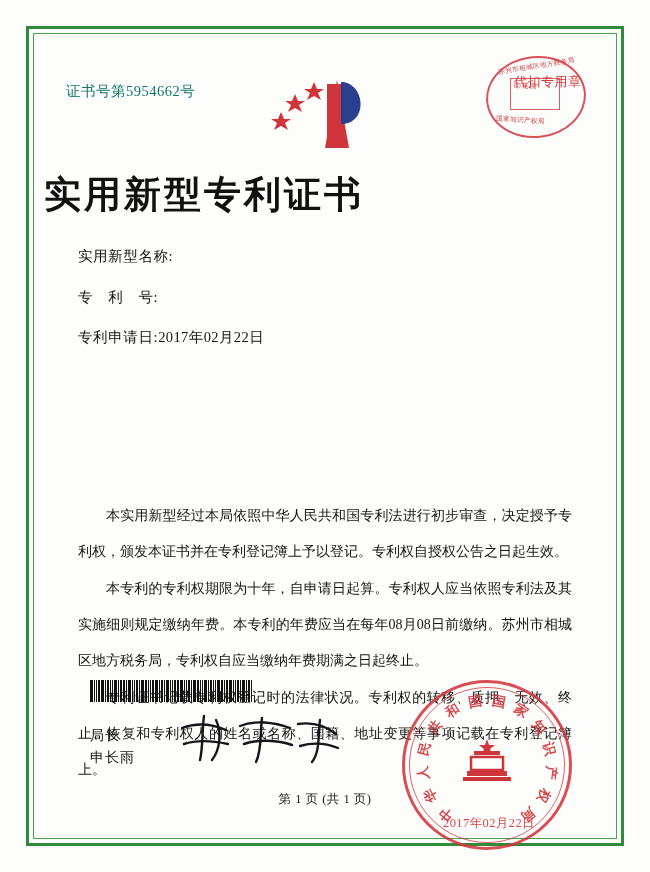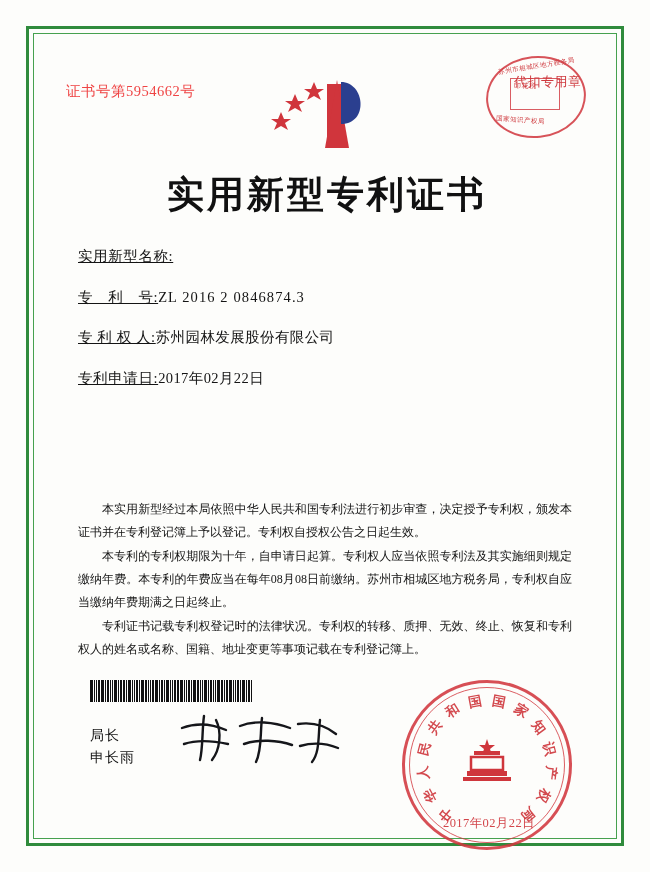--- a/index.html
+++ b/index.html
@@ -46,21 +46,21 @@
     right: 40px;
     bottom: 40px;
   }
 
   
   .cert-number {
     position: absolute;
     left: 26px;
     top: 42px;
     font-size: 14.5px;
-    color: #ef4444;
+    color: #0f766e;
     letter-spacing: 0.5px;
   }
 
   
   .logo {
     position: absolute;
     left: 50%;
     transform: translateX(-50%);
     top: 26px;
     width: 120px;
@@ -107,21 +107,21 @@
   .stamp-top .t-bot  { left: 16px; top: 62px; transform: rotate(4deg); }
   .stamp-top .t-c1   { left: 34px; top: 28px; font-size: 7px;}
   .stamp-top .t-c2   { left: 34px; top: 24px; font-size: 13px;}
 
   
   .main-title {
     position: absolute;
     top: 130px;
     left: 4px;
     right: 0;
-    text-align: center;
+    text-align: left;
     font-size: 37px;
     font-weight: bold;
     letter-spacing: 3px;
     color: #111111;
     font-family: "DejaVu Serif", "Liberation Serif", serif;
   }
 
   
   .fields {
     position: absolute;
@@ -132,35 +132,34 @@
   .field-row {
     display: flex;
     align-items: baseline;
     margin-bottom: 21.5px;
     font-size: 14.5px;
     color: #141414;
   }
   .field-label {
     white-space: nowrap;
     letter-spacing: 0.6px;
-    text-decoration: underline;
   }
   .field-value {
     letter-spacing: 0.4px;
   }
   .field-value.spaced { letter-spacing: 1.1px; }
 
   
   .body-text {
     position: absolute;
     top: 458px;
     left: 38px;
     right: 38px;
-    font-size: 12px;
-    line-height: 23px;
+    font-size: 14px;
+    line-height: 36px;
     color: #141414;
     text-align: justify;
   }
   .body-text p {
     margin: 0 0 1px 0;
     text-indent: 2em;
   }
 
   
   .barcode {
@@ -303,25 +302,20 @@
     </div>
 
     <div class="main-title">实用新型专利证书</div>
 
     <div class="fields">
       <div class="field-row">
         <span class="field-label">实用新型名称:</span>
       </div>
       <div class="field-row">
         <span class="field-label">专　利　号:</span>
-        <span class="field-value spaced">ZL 2016 2 0846874.3</span>
-      </div>
-      <div class="field-row">
-        <span class="field-label">专 利 权 人:</span>
-        <span class="field-value">苏州园林发展股份有限公司</span>
       </div>
       <div class="field-row">
         <span class="field-label">专利申请日:</span>
         <span class="field-value">2017年02月22日</span>
       </div>
     </div>
 
     <div class="body-text">
       <p>本实用新型经过本局依照中华人民共和国专利法进行初步审查，决定授予专利权，颁发本证书并在专利登记簿上予以登记。专利权自授权公告之日起生效。</p>
       <p>本专利的专利权期限为十年，自申请日起算。专利权人应当依照专利法及其实施细则规定缴纳年费。本专利的年费应当在每年08月08日前缴纳。苏州市相城区地方税务局，专利权自应当缴纳年费期满之日起终止。</p>
@@ -378,15 +372,16 @@
           <div class="seal-char" style="transform: translate(34.2058px, -54.0922px) rotate(32.3077deg);">家</div>
           <div class="seal-char" style="transform: translate(51.6759px, -37.7571px) rotate(53.8462deg);">知</div>
           <div class="seal-char" style="transform: translate(61.9291px, -16.1491px) rotate(75.3846deg);">识</div>
           <div class="seal-char" style="transform: translate(63.5334px, 7.71435px) rotate(96.9231deg);">产</div>
           <div class="seal-char" style="transform: translate(56.2648px, 30.5004px) rotate(118.462deg);">权</div>
           <div class="seal-char" style="transform: translate(41.1384px, 49.0268px) rotate(140deg);">局</div>
         </div>
       <div class="seal-date">2017年02月22日</div>
     </div>
 
+    <div class="footer">第 1 页 (共 1 页)</div>
 
   </div>
 </div>
 
 </body></html>

